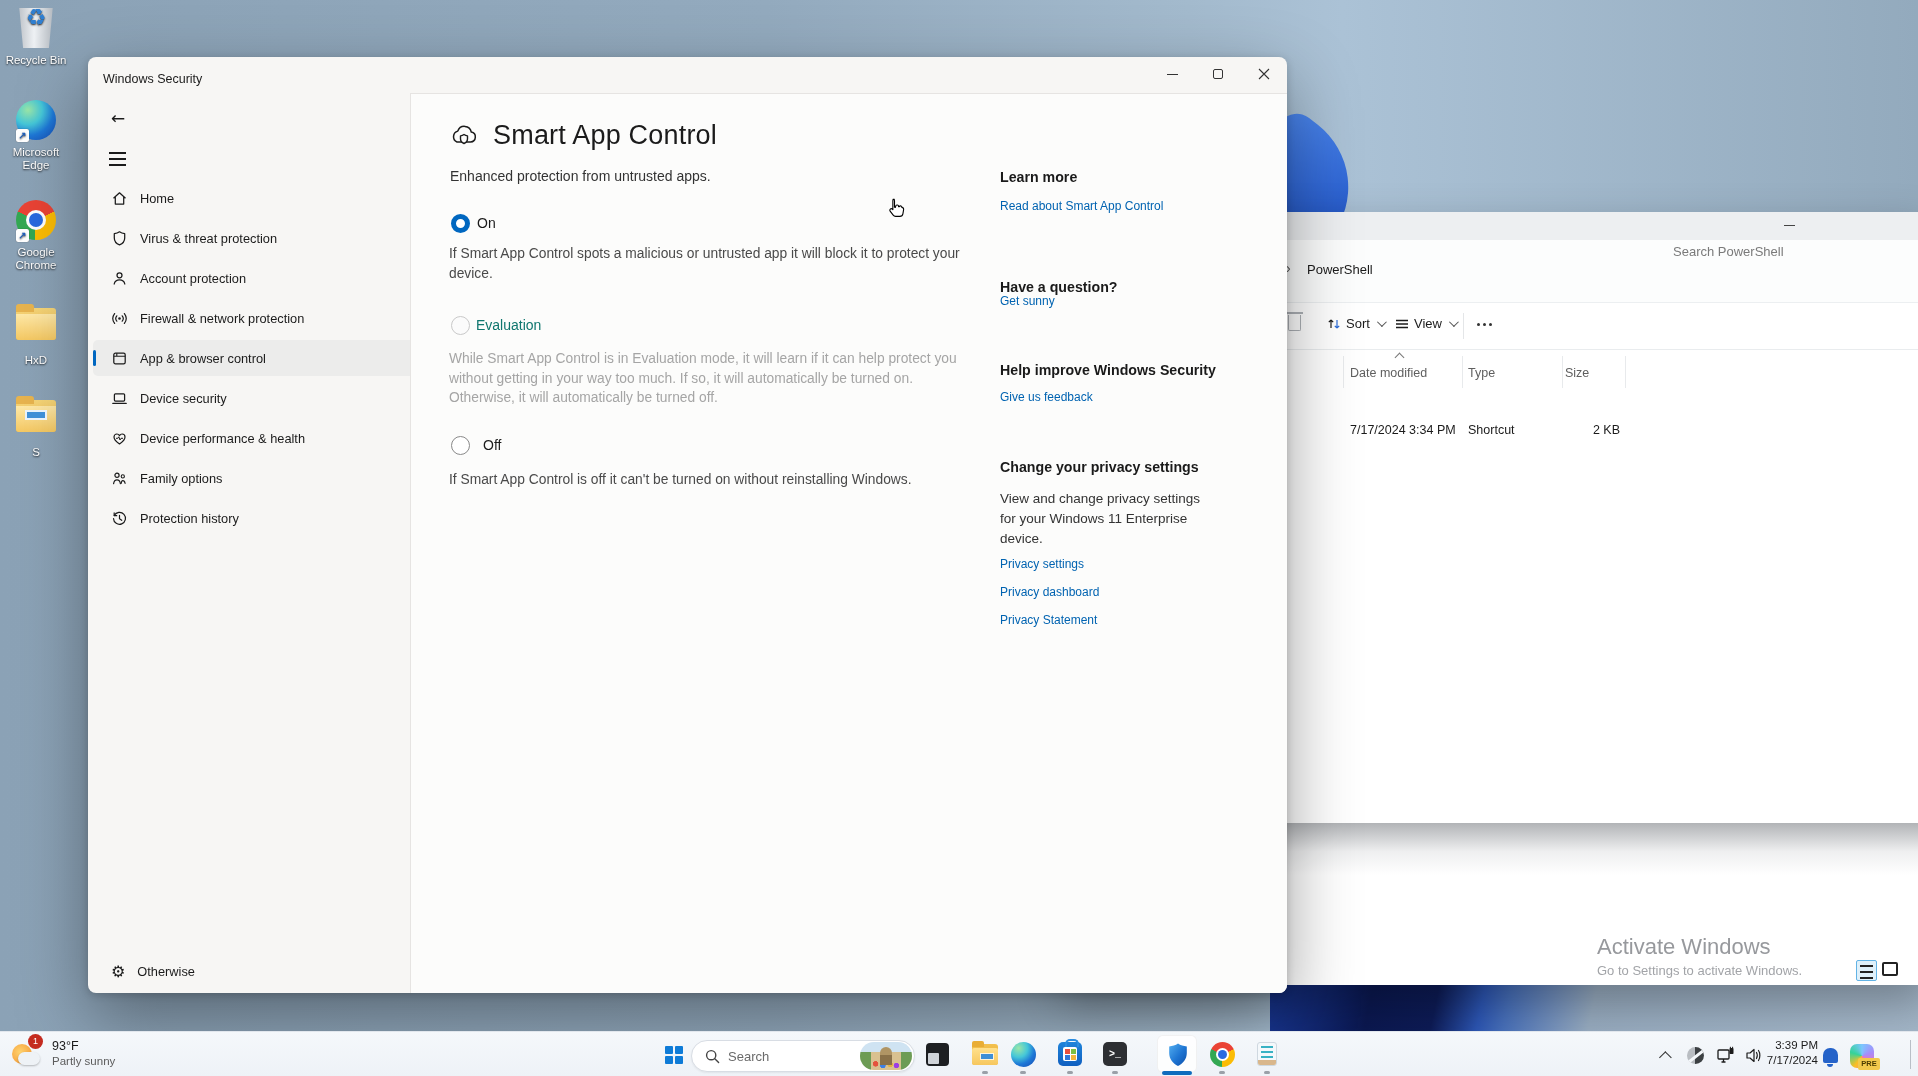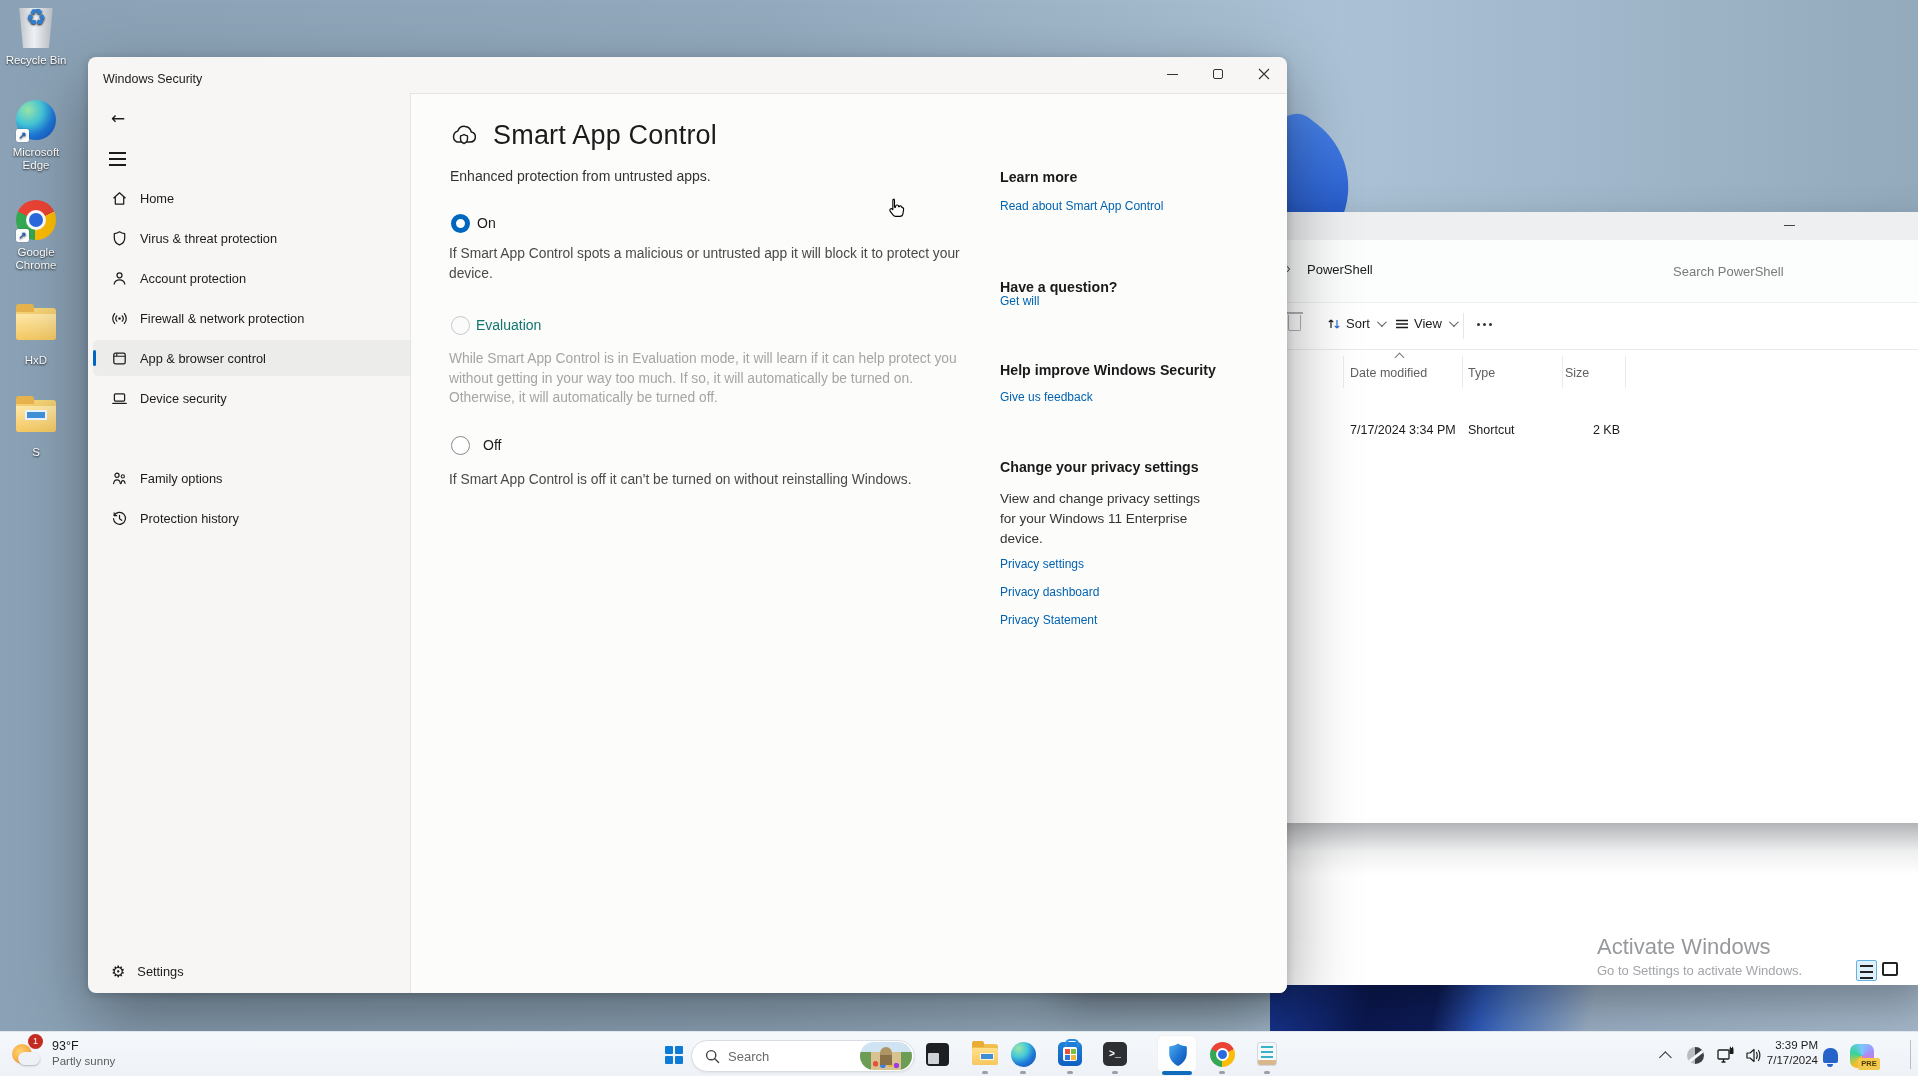--- a/index.html
+++ b/index.html
@@ -38,21 +38,21 @@
     box-shadow:0 0 1px rgba(0,0,0,.6); font-size:10px; color:#1b5dbd; line-height:13px; font-weight:bold; }
 
   
   #explorer { position:absolute; left:1060px; top:212px; width:870px; height:773px; background:#fff;
     border-radius:8px 0 0 8px; box-shadow:0 18px 45px rgba(0,0,0,.3); }
   .ex-titlebar { position:absolute; left:0; top:0; width:100%; height:28px; background:#edeff1; border-radius:8px 0 0 0; }
   .ex-min { position:absolute; left:724px; top:13px; width:11px; height:1px; background:#444; }
   .ex-address { position:absolute; left:0; top:28px; width:100%; height:62px; background:#fcfdfd; }
   .ex-crumb-chevron { position:absolute; left:226px; top:20px; font-size:14px; color:#555; }
   .ex-crumb { position:absolute; left:247px; top:22px; font-size:13px; color:#1b1b1b; }
-  .ex-search { position:absolute; left:613px; top:24px; font-size:13px; color:#7a7a7a; }
+  .ex-search { position:absolute; left:613px; top:4px; font-size:13px; color:#7a7a7a; }
   .ex-toolbar { position:absolute; left:0; top:90px; width:100%; height:48px; background:#fff; border-top:1px solid #eceff1; border-bottom:1px solid #e9ecee; }
   .tool-item { position:absolute; top:13px; display:flex; align-items:center; gap:5px; font-size:13px; color:#1b1b1b; }
   .tool-sep { position:absolute; left:403px; top:10px; width:1px; height:26px; background:#e4e6e8; }
   .tool-more { position:absolute; left:417px; top:20px; display:flex; gap:3px; }
   .tool-more i { width:3px; height:3px; border-radius:50%; background:#333; }
   .chev-down { width:7px; height:7px; margin-left:2px; border-right:1.4px solid #555; border-bottom:1.4px solid #555; transform:rotate(45deg) translateY(-2px); }
   .ex-cols { position:absolute; left:0; top:138px; width:100%; height:45px; }
   .col-sep { position:absolute; top:6px; width:1px; height:32px; background:#e8eaec; }
   .col-label { position:absolute; top:16px; font-size:12.5px; color:#5f5f5f; }
   .col-sortmark { position:absolute; left:336px; top:4px; width:7px; height:7px; border-left:1.3px solid #777; border-top:1.3px solid #777; transform:rotate(45deg); }
@@ -338,40 +338,47 @@
         </svg>
       <span>Firewall &amp; network protection</span>
     </div>
     <div class="nav-item" style="top:323px">
       <svg width="17" height="17" viewBox="0 0 17 17">
         <rect x="3.4" y="3.8" width="10.2" height="7.2" rx="1" stroke="#1b1b1b" stroke-width="1.25" fill="none"></rect>
         <path d="M1.8 13.4 H15.2" stroke="#1b1b1b" stroke-width="1.25" stroke-linecap="round"></path>
         </svg>
       <span>Device security</span>
     </div>
+    <div class="nav-item" style="top:363px">
+      <svg width="17" height="17" viewBox="0 0 17 17">
+        <path d="M8.5 14 C4.6 11.2 3 9.1 3 6.9 C3 5.2 4.3 4 5.9 4 C7 4 7.9 4.6 8.5 5.6 C9.1 4.6 10 4 11.1 4 C12.7 4 14 5.2 14 6.9 C14 9.1 12.4 11.2 8.5 14 Z" stroke="#1b1b1b" stroke-width="1.2" fill="none" stroke-linejoin="round"></path>
+        <path d="M5 8.3 H6.8 L7.8 6.8 L9 10 L10 8.3 H12" stroke="#1b1b1b" stroke-width="1" fill="none" stroke-linejoin="round"></path>
+        </svg>
+      <span>Device performance &amp; health</span>
+    </div>
     <div class="nav-item" style="top:403px">
       <svg width="17" height="17" viewBox="0 0 17 17">
         <circle cx="6" cy="5.3" r="2.1" stroke="#1b1b1b" stroke-width="1.2" fill="none"></circle>
         <circle cx="11.8" cy="6.4" r="1.6" stroke="#1b1b1b" stroke-width="1.1" fill="none"></circle>
         <path d="M2.6 13.6 C3 11 4.4 9.8 6 9.8 C7.6 9.8 9 11 9.4 13.6" stroke="#1b1b1b" stroke-width="1.2" fill="none" stroke-linecap="round"></path>
         <path d="M10.2 13.4 C10.4 11.6 11 10.6 11.8 10.6 C12.9 10.6 13.8 11.6 14.1 13.4" stroke="#1b1b1b" stroke-width="1.1" fill="none" stroke-linecap="round"></path>
         </svg>
       <span>Family options</span>
     </div>
     <div class="nav-item" style="top:443px">
       <svg width="17" height="17" viewBox="0 0 17 17">
         <path d="M3.2 5.5 A6 6 0 1 1 2.5 8.5" stroke="#1b1b1b" stroke-width="1.2" fill="none" stroke-linecap="round"></path>
         <path d="M3.2 2.6 V5.6 H6.2" stroke="#1b1b1b" stroke-width="1.2" fill="none" stroke-linejoin="round"></path>
         <path d="M8.5 5.4 V8.7 L10.7 10.3" stroke="#1b1b1b" stroke-width="1.2" fill="none" stroke-linecap="round"></path>
         </svg>
       <span>Protection history</span>
     </div>
     <div class="sw-settings">
       <span class="gear-glyph">⚙</span>
-      <span>Settings</span>
+      <span>Otherwise</span>
     </div>
 
     <div class="content-pane">
       <div class="page-head">
         <svg width="30" height="26" viewBox="0 0 30 26">
           <path d="M8 19 H9.5 M20.5 19 H21.5 A5 5 0 0 0 22.3 9.1 A7 7 0 0 0 8.8 8.1 A5.8 5.8 0 0 0 8 19 Z" stroke="#1b1b1b" stroke-width="1.5" fill="none" stroke-linejoin="round"></path>
           <path d="M15 11.5 C16 12.3 17.2 12.8 18.5 12.9 V15.8 C18.5 18 17.1 19.7 15 20.5 C12.9 19.7 11.5 18 11.5 15.8 V12.9 C12.8 12.8 14 12.3 15 11.5 Z" stroke="#1b1b1b" stroke-width="1.4" fill="#fcfcfb" stroke-linejoin="round"></path>
           </svg>
         <span class="page-title">Smart App Control</span>
       </div>
@@ -386,21 +393,21 @@
       <div class="opt-desc gray" style="top:255px">While Smart App Control is in Evaluation mode, it will learn if it can help protect you without getting in your way too much. If so, it will automatically be turned on. Otherwise, it will automatically be turned off.</div>
 
       <div class="radio off" style="left:40px;top:342px"></div>
       <span class="opt-label" style="left:72px;top:343px">Off</span>
       <div class="opt-desc" style="top:376px">If Smart App Control is off it can't be turned on without reinstalling Windows.</div>
 
       <div class="aside-title" style="top:75px">Learn more</div>
       <div class="aside-link" style="top:105px">Read about Smart App Control</div>
 
       <div class="aside-title" style="top:185px">Have a question?</div>
-      <div class="aside-link" style="top:200px">Get will</div>
+      <div class="aside-link" style="top:200px">Get sunny</div>
 
       <div class="aside-title" style="top:268px">Help improve Windows Security</div>
       <div class="aside-link" style="top:296px">Give us feedback</div>
 
       <div class="aside-title" style="top:365px">Change your privacy settings</div>
       <div class="aside-para" style="top:395px">View and change privacy settings for your Windows 11 Enterprise device.</div>
       <div class="aside-link" style="top:463px">Privacy settings</div>
       <div class="aside-link" style="top:491px">Privacy dashboard</div>
       <div class="aside-link" style="top:519px">Privacy Statement</div>
     </div>

